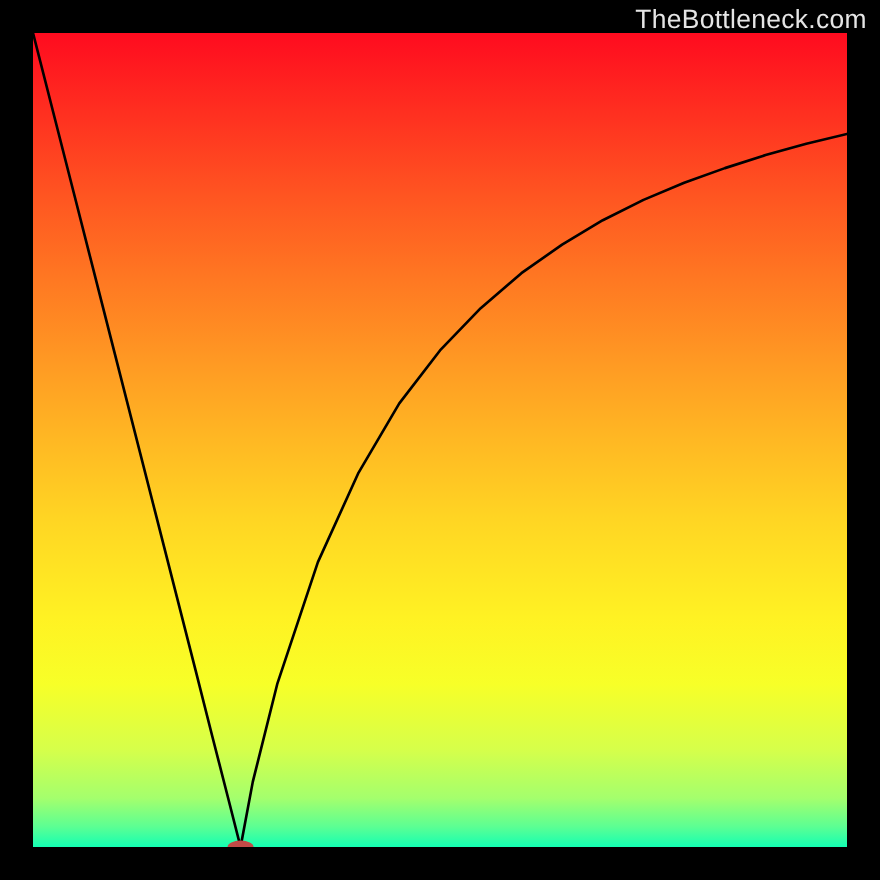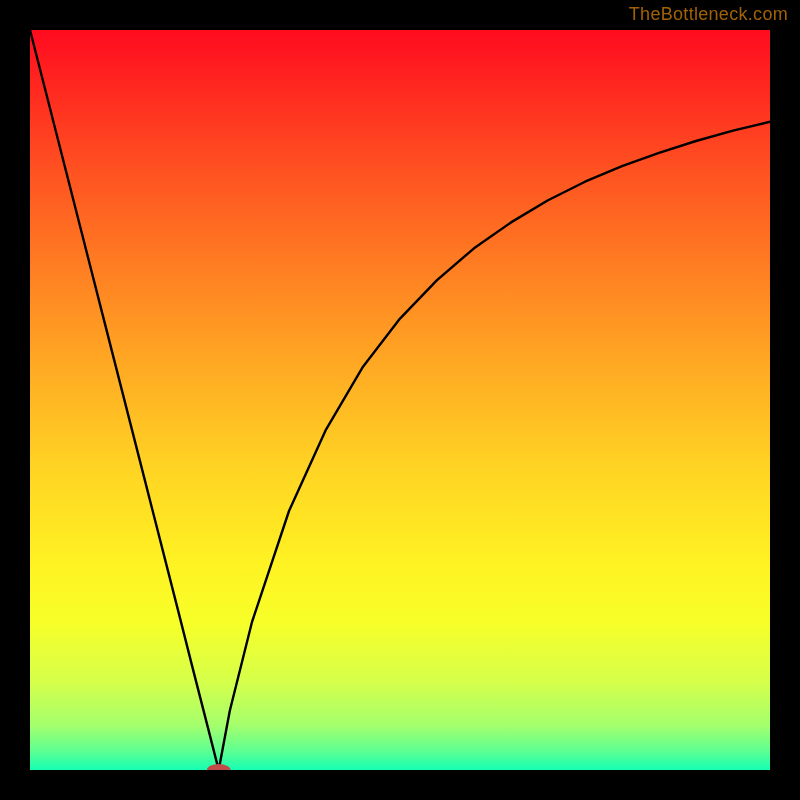--- a/index.html
+++ b/index.html
@@ -22,22 +22,22 @@
     left: 30px;
     top: 30px;
     width: 740px;
     height: 740px;
     overflow: hidden;
   }
   .watermark {
     position: absolute;
     top: 4px;
     right: 12px;
-    color: #a16207;
-    font-size: 18px;
+    color: #e5e5e5;
+    font-size: 24px;
     font-weight: 500;
     letter-spacing: 0.3px;
     user-select: none;
   }
   svg {
     display: block;
   }
 </style>
 </head>
 <body>

